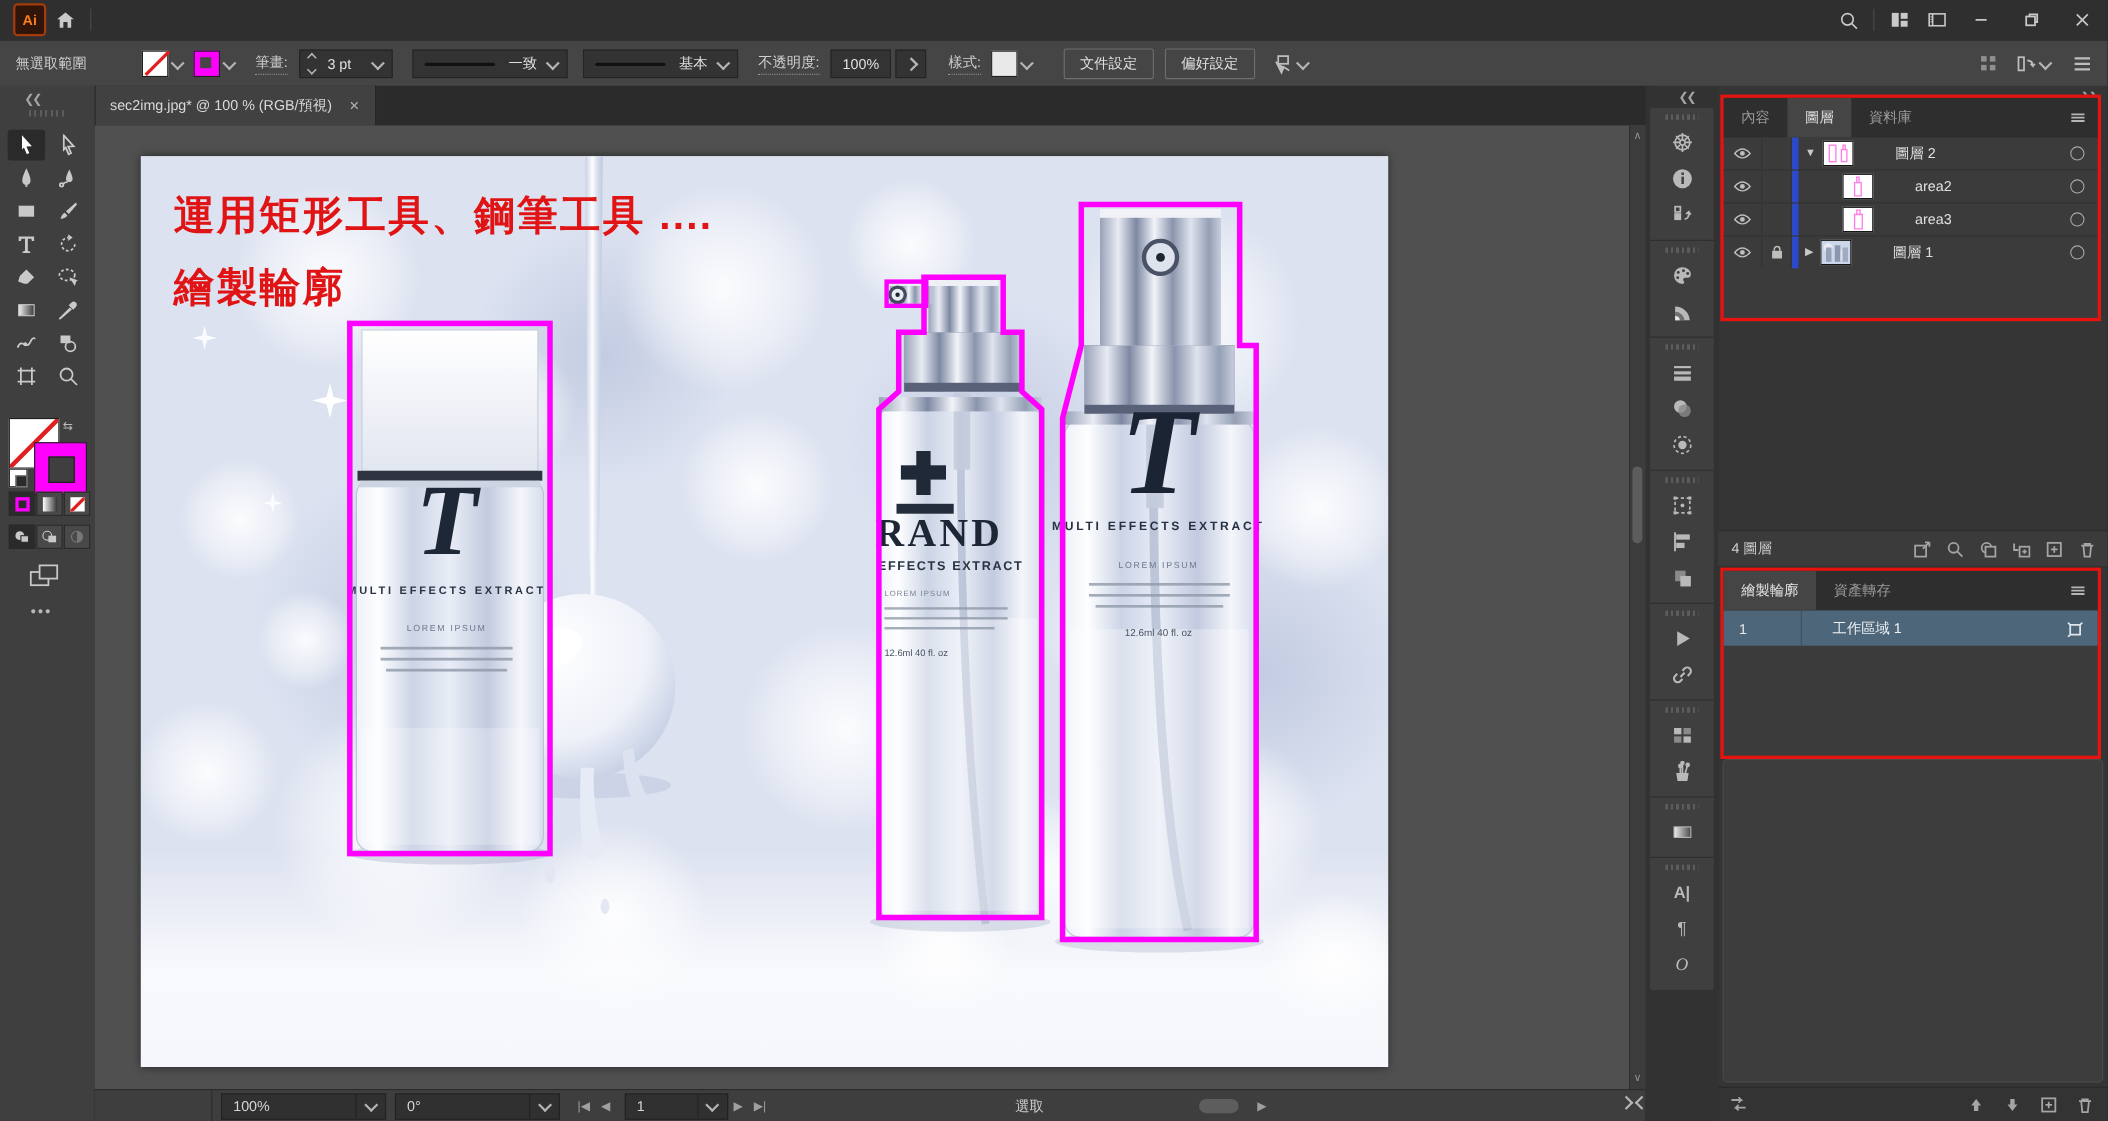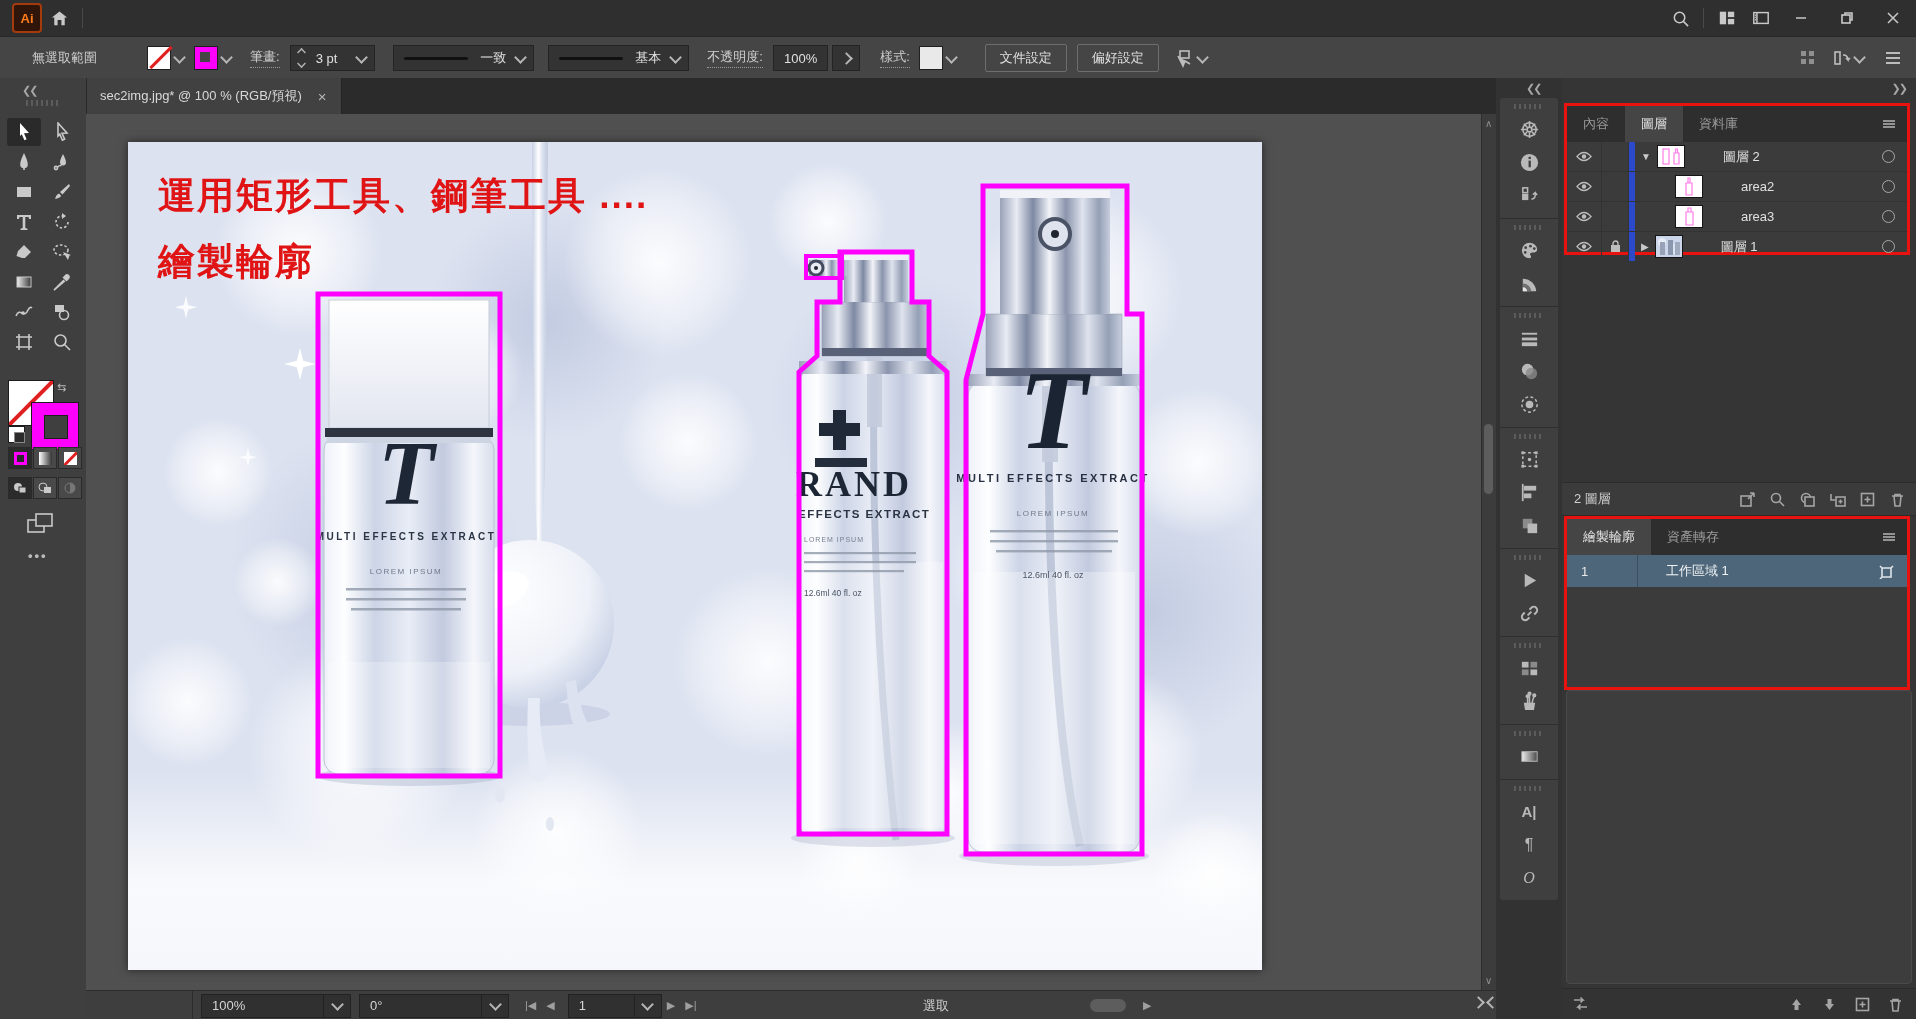--- a/index.html
+++ b/index.html
@@ -162,21 +162,21 @@
     </div>
     <div class="win-btn">
       <svg width="14" height="14" viewBox="0 0 14 14">
           <path d="M2 2 L12 12 M12 2 L2 12" stroke="#c9c9c9" stroke-width="1.5"></path>
         </svg>
     </div>
   </div>
 </div>
 
 <div class="abs" id="controlbar">
-  <span class="cb-label" style="margin-left:32px">無選取範圍</span>
+  <span class="cb-label" style="margin-left:14px">無選取範圍</span>
   <div class="swatch-btn" style="margin-left:44px">
     <span class="sw none"></span>
       <span class="chev"></span>
   </div>
   <div class="swatch-btn">
     <span class="sw magenta"></span>
       <span class="chev"></span>
   </div>
   <span class="cb-label dotted" style="margin-left:12px">筆畫:</span>
   <div class="dropbox">
@@ -770,21 +770,21 @@
       <div class="sico" style="font-size:15px;color:#b9b9b9;font-weight:bold">A|</div>
       <div class="sico" style="font-size:16px;color:#b9b9b9">¶</div>
       <div class="sico" style="font-size:16px;color:#b9b9b9;font-style:italic;font-family:'Liberation Serif',serif">O</div>
     </div>
   </div>
 </div>
 
 <div class="abs" id="rightpanel">
   <div class="collapse-r">❯❯</div>
 
-  <div class="redbox" style="top:25px;height:152px">
+  <div class="redbox" style="top:8px;height:206px">
     <div class="ptabs">
       <div class="ptab">內容</div>
       <div class="ptab active">圖層</div>
       <div class="ptab">資料庫</div>
       <div class="pmenu">
         <svg width="16" height="16" viewBox="0 0 16 16">
             <path d="M2 5 H14 M2 8 H14 M2 11 H14" stroke="#b5b5b5" stroke-width="1.6"></path>
           </svg>
       </div>
     </div>
@@ -870,21 +870,21 @@
             <rect x="12" y="4" width="5" height="15" fill="#8b97ad"></rect>
             <rect x="19" y="6" width="5" height="13" fill="#a0abbf"></rect>
           </svg>
       </div>
       <span class="lname">圖層 1</span>
       <div class="ltarget"></div>
     </div>
   </div>
 
   <div class="lstatus" style="top:404px">
-    <span class="txt">2 圖層</span>
+    <span class="txt">4 圖層</span>
     <div class="ics">
       <svg viewBox="0 0 17 17" class="tsk" style="stroke:#a5a5a5">
           <rect x="2" y="5" width="10" height="10"></rect>
           <path d="M9 8 L15 2 M15 2 h-4 M15 2 v4"></path>
         </svg>
       <svg viewBox="0 0 17 17" class="tsk" style="stroke:#a5a5a5">
           <circle cx="7" cy="7" r="4.5"></circle>
           <path d="M10.5 10.5 L15 15"></path>
         </svg>
       <svg viewBox="0 0 17 17" class="tsk" style="stroke:#a5a5a5">

